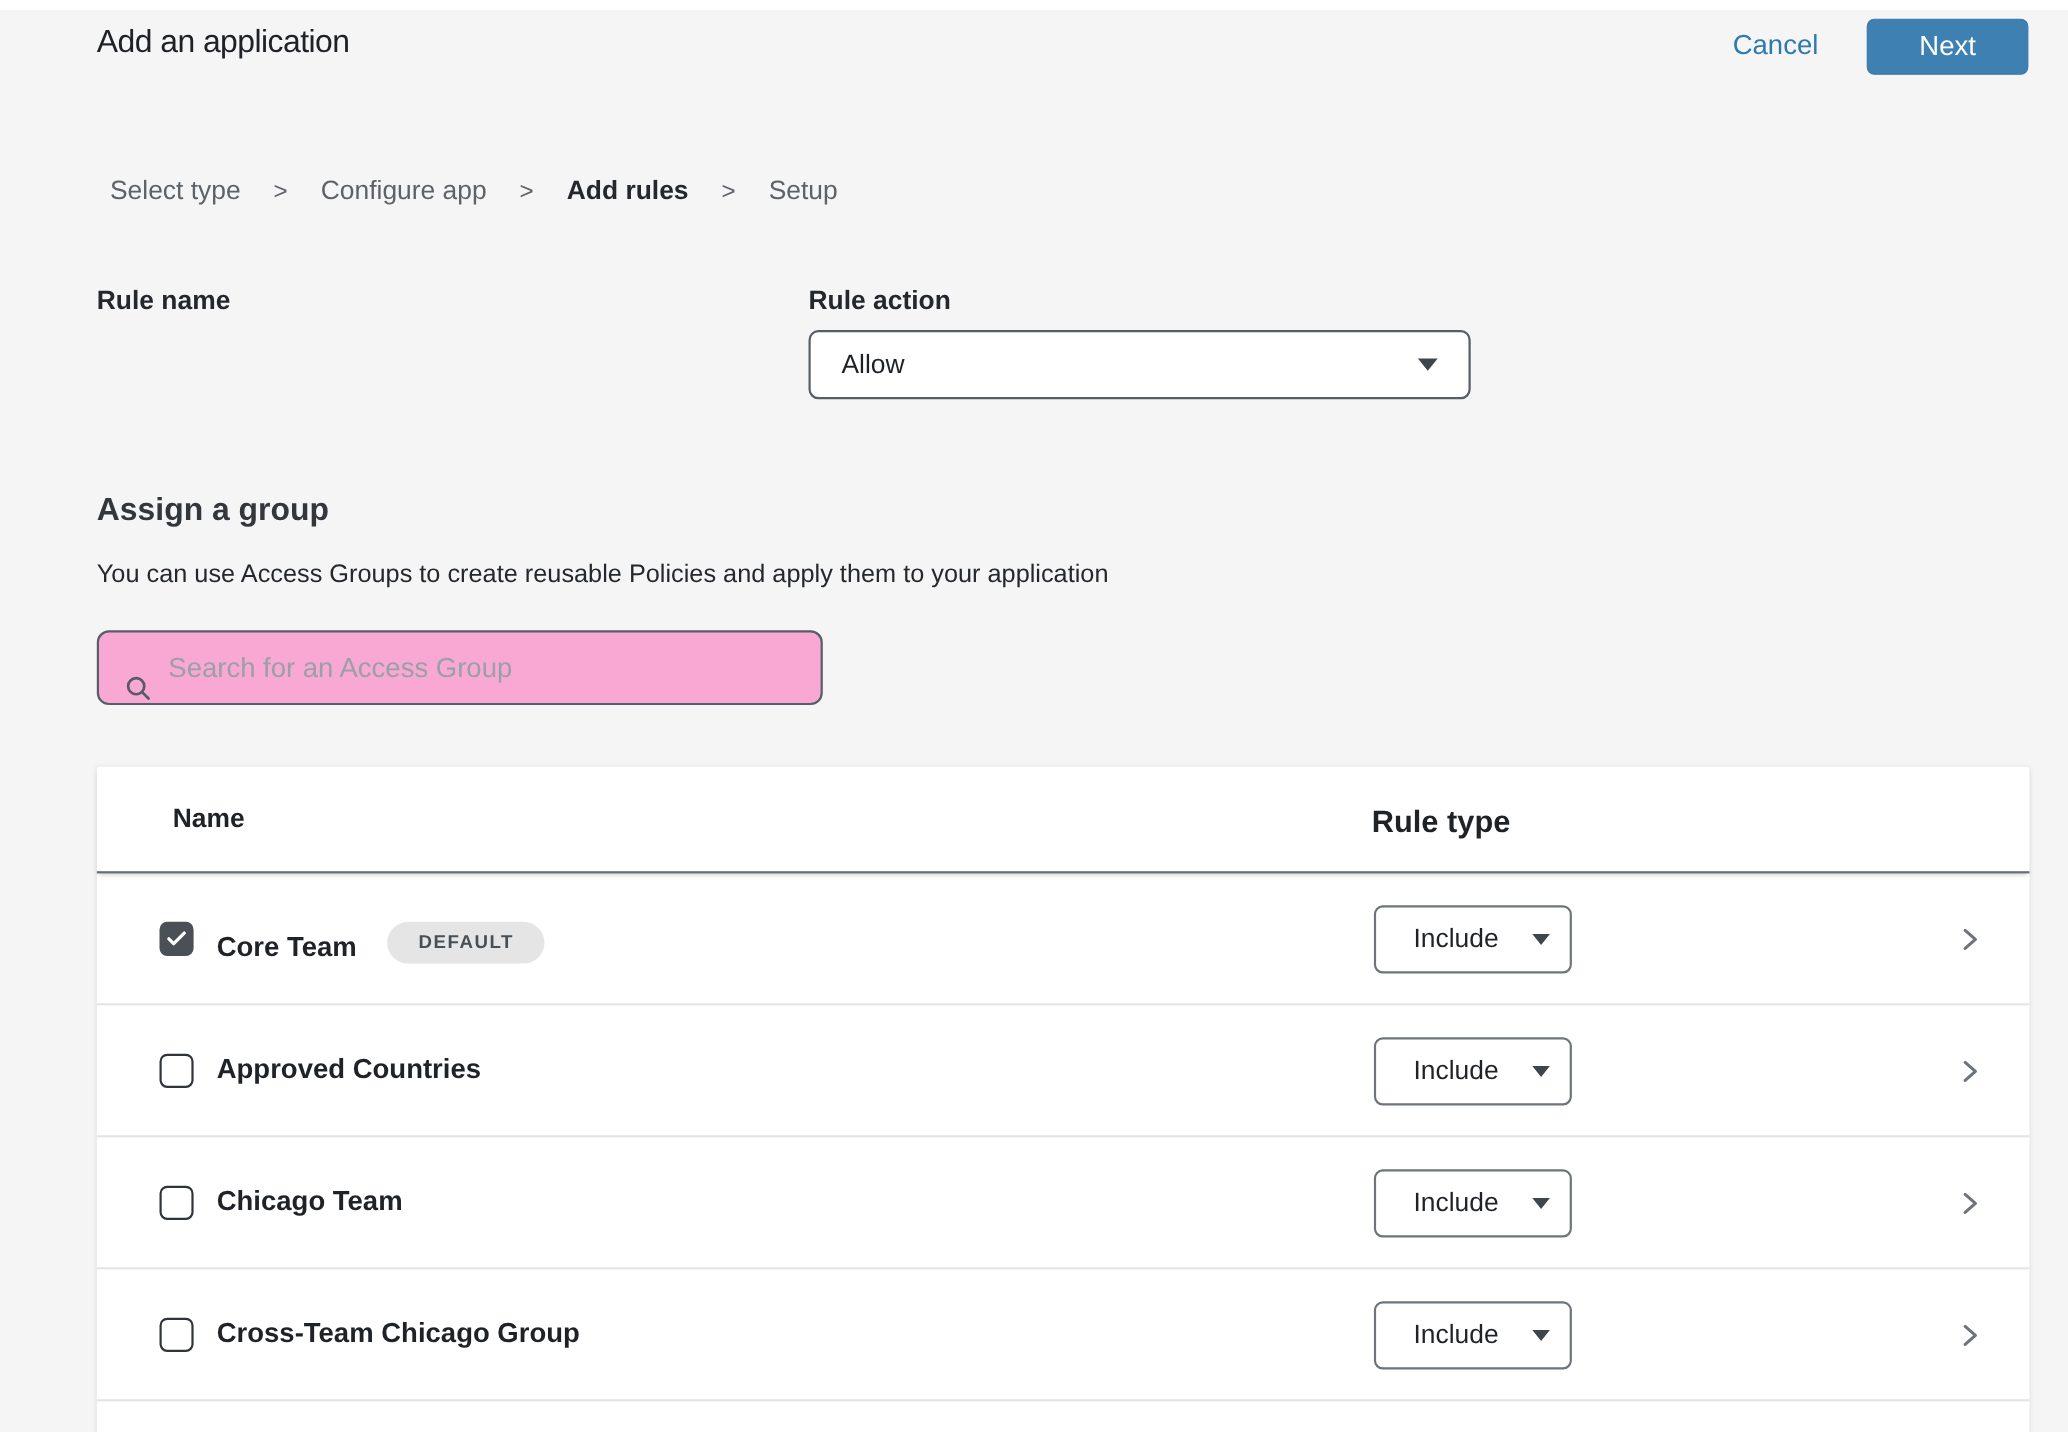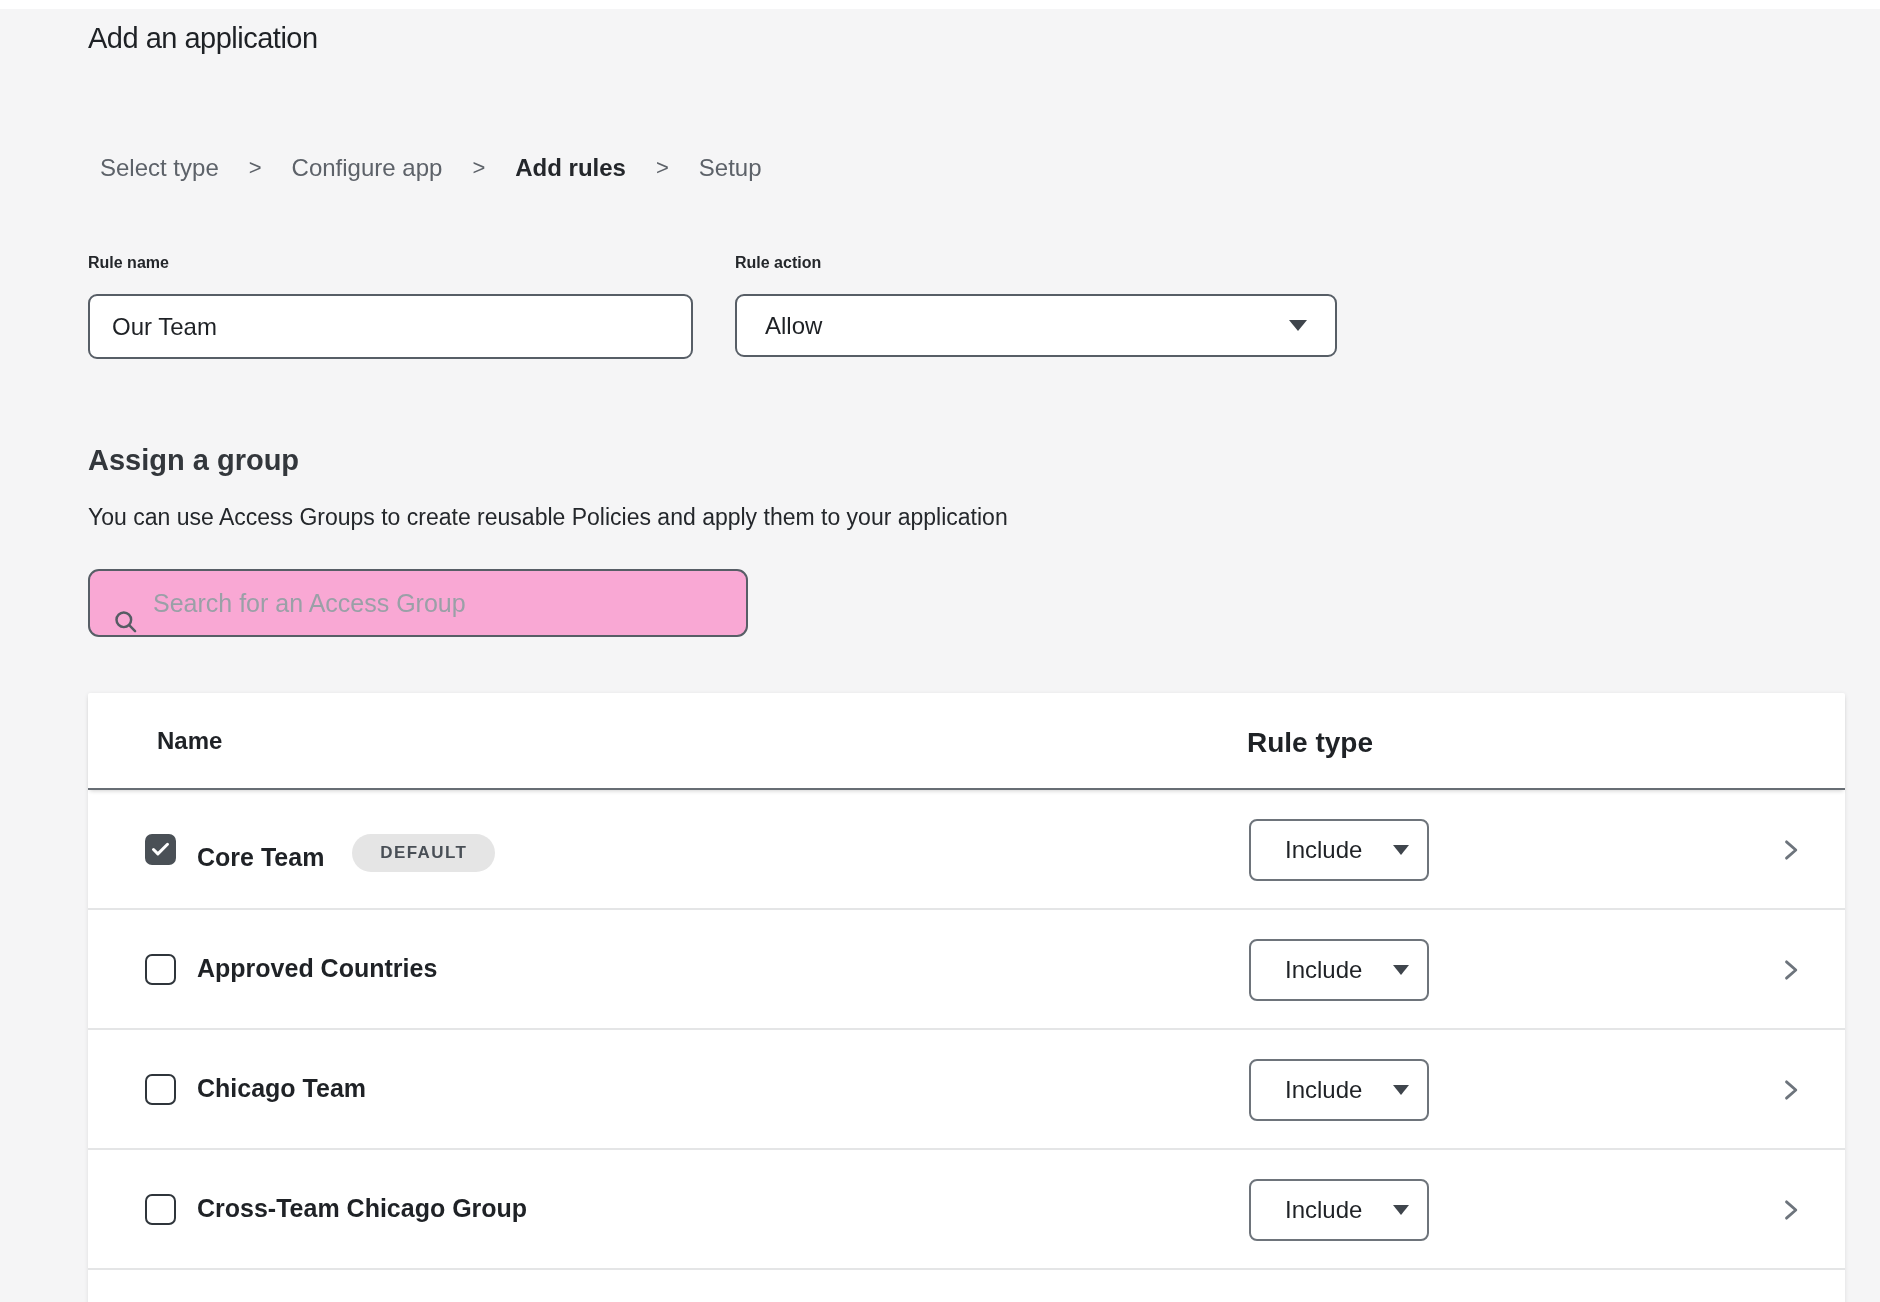--- a/index.html
+++ b/index.html
@@ -36,21 +36,21 @@
   }
   .crumb { color: #5d6269; }
   .crumb.active { color: #24272b; font-weight: 700; }
   .crumb-sep { color: #5d6269; font-size: 22px; }
 
   
   .form-row {
     margin: 72px 0 0 88px;
     display: grid; grid-template-columns: 605px 602px; column-gap: 42px;
   }
-  .field-label { font-size: 16px; font-weight: 700; color: #24272b; margin-bottom: 22px; }
+  .field-label { font-size: 24px; font-weight: 700; color: #24272b; margin-bottom: 12px; }
   .text-input {
     width: 605px; height: 65px;
     border: 2px solid #575e66; border-radius: 9px; background: #ffffff;
     font-size: 24px; color: #1e2125; padding: 0 22px;
     font-family: "Liberation Sans", sans-serif; outline: none;
   }
   .select-box {
     width: 602px; height: 63px; margin-top: 2px;
     border: 2px solid #575e66; border-radius: 9px; background: #ffffff;
     display: flex; align-items: center; justify-content: space-between;
@@ -132,36 +132,39 @@
   .include-select .tri-down { border-left-width: 8px; border-right-width: 8px; border-top-width: 10px; }
   .row-chevron { position: absolute; left: 1688px; top: 46px; cursor: pointer; }
 </style>
 </head>
 <body>
 
 <div class="top-edge"></div>
 
 <div class="page-header">
   <h1 class="page-title">Add an application</h1>
+  <div class="header-actions">
+    <span class="cancel-link">Cancel</span>
+    <button class="next-btn">Next</button>
+  </div>
 </div>
 
 <div class="breadcrumb">
   <span class="crumb">Select type</span>
   <span class="crumb-sep">&gt;</span>
   <span class="crumb">Configure app</span>
   <span class="crumb-sep">&gt;</span>
   <span class="crumb active">Add rules</span>
   <span class="crumb-sep">&gt;</span>
   <span class="crumb">Setup</span>
 </div>
 
 <div class="form-row">
   <div>
     <div class="field-label">Rule name</div>
-    <input class="text-input" type="text" value="Our Team" style="">
   </div>
   <div>
     <div class="field-label">Rule action</div>
     <div class="select-box">
       <span>Allow</span>
       <span class="tri-down"></span>
     </div>
   </div>
 </div>
 

